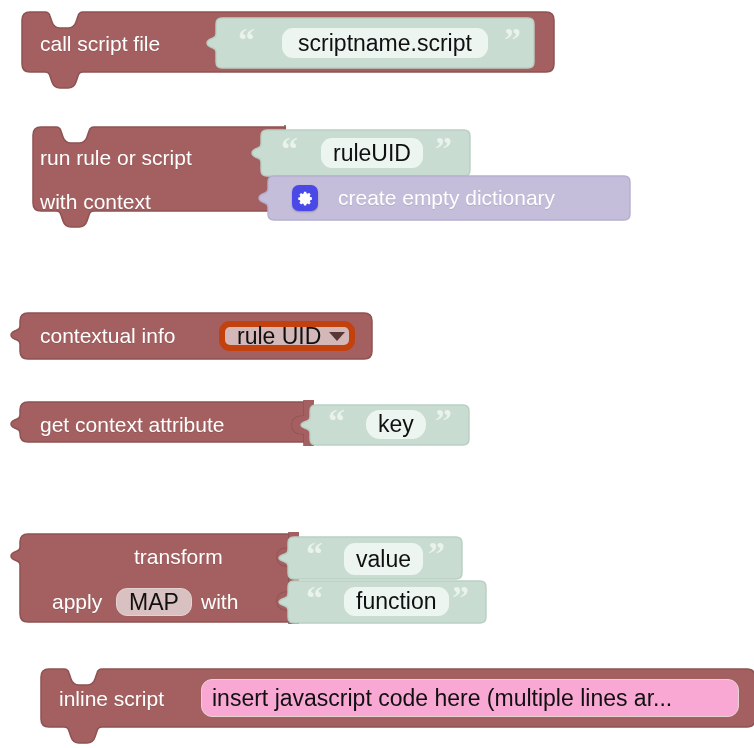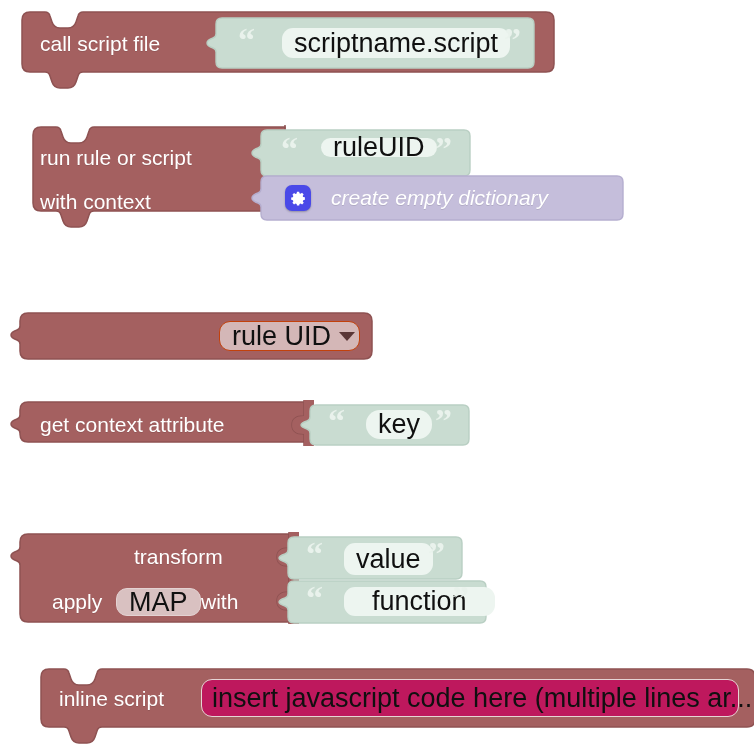--- a/index.html
+++ b/index.html
@@ -19,30 +19,30 @@
     font-size:21px;
     line-height:21px;
     white-space:nowrap;
     font-family:"Liberation Sans", sans-serif;
     text-shadow:0 1px 0 rgba(0,0,0,0.10);
   }
   .field{
     position:absolute;
     display:flex;align-items:center;justify-content:center;
     border-radius:11px;
-    font-size:27px;
+    font-size:23px;
     white-space:nowrap;
     color:#101010;
     font-family:"Liberation Sans", sans-serif;
     box-sizing:border-box;
   }
   .field.txt-green{background:#edf5f0;}
   .field.txt-pink{background:#d9c1c1;border:1px solid #e4d2d2;}
-  .field.drop-pink{background:#d4b7b7;border:1px solid #c2410c;padding-right:4px;}
-  .field.code-pink{background:#be185d;border:1px solid #e6d4d4;justify-content:flex-start;padding-left:10px;}
+  .field.drop-pink{background:#d4b7b7;border:6px solid #c2410c;padding-right:4px;}
+  .field.code-pink{background:#f9a8d4;border:1px solid #e6d4d4;justify-content:flex-start;padding-left:10px;}
   .quote{
     position:absolute;
     color:#e9f2ec;
     font-size:34px;
     line-height:34px;
     font-family:"Liberation Serif", serif;
     font-weight:bold;
     user-select:none;
   }
   .caret{
@@ -87,41 +87,42 @@
     </svg>
     <span class="lbl" style="left:18px;top:20px;">run rule or script</span>
     <span class="lbl" style="left:18px;top:64px;">with context</span>
   </div>
 
   <div class="blk" style="left:255px;top:130px;">
     <svg width="215" height="46" viewBox="0 0 215 46">
       <path d="M12,0 H209 q6,0 6,6 V40 q0,6 -6,6 H12 q-6,0 -6,-6 V32 q0,-3 -3,-4 q-6,-2 -6,-5 q0,-3 6,-5 q3,-1 3,-4 V6 q0,-6 6,-6 Z" fill="#c9dcd1" stroke="#b9cfc3" stroke-width="1.4"></path>
     </svg>
     <span class="quote" style="left:26px;top:2px;">“</span>
-    <div class="field txt-green" style="left:66px;top:8px;height:19px;min-width:86px;padding:0 12px;">ruleUID</div>
+    <div class="field txt-green" style="left:66px;top:8px;height:30px;min-width:86px;padding:0 12px;">ruleUID</div>
     <span class="quote" style="left:180px;top:2px;">”</span>
   </div>
 
-  <div class="blk" style="left:255px;top:176px;font-style:italic;">
+  <div class="blk" style="left:262px;top:176px;">
     <svg width="368" height="44" viewBox="0 0 368 44">
       <path d="M12,0 H362 q6,0 6,6 V38 q0,6 -6,6 H12 q-6,0 -6,-6 V31 q0,-3 -3,-4 q-6,-2 -6,-5 q0,-3 6,-5 q3,-1 3,-4 V6 q0,-6 6,-6 Z" fill="#c5bedb" stroke="#b5aecf" stroke-width="1.4"></path>
     </svg>
     <div class="gear-box" style="left:30px;top:9px;">
       <svg width="17" height="17" viewBox="0 0 24 24">
         <path fill="#ffffff" d="M12 8.2a3.8 3.8 0 1 0 0 7.6 3.8 3.8 0 0 0 0-7.6zm0 5.9a2.1 2.1 0 1 1 0-4.2 2.1 2.1 0 0 1 0 4.2z"></path>
         <path fill="#ffffff" d="M21 13.6v-3.2l-2.4-.4a6.9 6.9 0 0 0-.7-1.7l1.4-2-2.3-2.3-2 1.4a6.9 6.9 0 0 0-1.7-.7L13 2.6H9.8l-.4 2.4a6.9 6.9 0 0 0-1.7.7l-2-1.4L3.4 6.6l1.4 2a6.9 6.9 0 0 0-.7 1.7l-2.4.4v3.2l2.4.4c.16.6.4 1.17.7 1.7l-1.4 2 2.3 2.3 2-1.4c.53.3 1.1.54 1.7.7l.4 2.4H13l.4-2.4c.6-.16 1.17-.4 1.7-.7l2 1.4 2.3-2.3-1.4-2c.3-.53.54-1.1.7-1.7l2.3-.4z"></path>
       </svg>
     </div>
     <span class="lbl" style="left:76px;top:11px;">create empty dictionary</span>
   </div>
 
   <div class="blk" style="left:12px;top:313px;">
     <svg width="360" height="46" viewBox="0 0 360 46">
       <path d="M16,0 H352 q8,0 8,8 V38 q0,8 -8,8 H16 q-8,0 -8,-8 V31 q0,-3 -3,-4 q-6,-2 -6,-5 q0,-3 6,-5 q3,-1 3,-4 V8 q0,-8 8,-8 Z" fill="#a46060" stroke="#8e5252" stroke-width="1.5"></path>
     </svg>
+    <span class="lbl" style="left:28px;top:12px;">contextual info</span>
     <div class="field drop-pink" style="left:207px;top:8px;height:30px;padding-left:12px;">
       <span>rule UID</span>
       <span class="caret"></span>
     </div>
   </div>
 
   <div class="blk" style="left:12px;top:402px;">
     <svg width="300" height="46" viewBox="0 0 300 46">
       <path d="M16,0 H300 V40 q-12,0 -12,0 H16 q-8,0 -8,-8 V31 q0,-3 -3,-4 q-6,-2 -6,-5 q0,-3 6,-5 q3,-1 3,-4 V8 q0,-8 8,-8 Z" fill="#a46060" stroke="#8e5252" stroke-width="1.5"></path>
       <path d="M292,-2 V14 q-12,0 -12,9 q0,9 12,9 V44" fill="none" stroke="#8e5252" stroke-width="1.5"></path>
@@ -158,21 +159,21 @@
     <span class="quote" style="left:24px;top:0px;">“</span>
     <div class="field txt-green" style="left:62px;top:6px;height:29px;min-width:62px;padding:16px 12px;">value</div>
     <span class="quote" style="left:146px;top:0px;">”</span>
   </div>
 
   <div class="blk" style="left:282px;top:581px;">
     <svg width="204" height="42" viewBox="0 0 204 42">
       <path d="M12,0 H198 q6,0 6,6 V36 q0,6 -6,6 H12 q-6,0 -6,-6 V29 q0,-3 -3,-4 q-6,-2 -6,-4 q0,-2 6,-4 q3,-1 3,-4 V6 q0,-6 6,-6 Z" fill="#c9dcd1" stroke="#b9cfc3" stroke-width="1.4"></path>
     </svg>
     <span class="quote" style="left:24px;top:0px;">“</span>
-    <div class="field txt-green" style="left:62px;top:6px;height:29px;min-width:96px;padding:0 28px;">function</div>
+    <div class="field txt-green" style="left:62px;top:6px;height:29px;min-width:96px;padding:0 12px;">function</div>
     <span class="quote" style="left:170px;top:0px;">”</span>
   </div>
 
   <div class="blk" style="left:22px;top:669px;margin-left:19px;">
     <svg width="722" height="70" viewBox="0 0 722 70">
       <path d="M8,0 H23 q4,0 5,4 l2,6 q2,6 8,6 h8 q6,0 8,-6 l2,-6 q1,-4 5,-4 H706 q8,0 8,8 V50 q0,8 -8,8 H61 q-4,0 -5,4 l-2,6 q-2,6 -8,6 h-8 q-6,0 -8,-6 l-2,-6 q-1,-4 -5,-4 H8 q-8,0 -8,-8 V8 q0,-8 8,-8 Z" fill="#a46060" stroke="#8e5252" stroke-width="1.5"></path>
     </svg>
     <span class="lbl" style="left:18px;top:19px;">inline script</span>
     <div class="field code-pink" style="left:160px;top:10px;height:38px;width:538px;">insert javascript code here (multiple lines ar...</div>
   </div>

